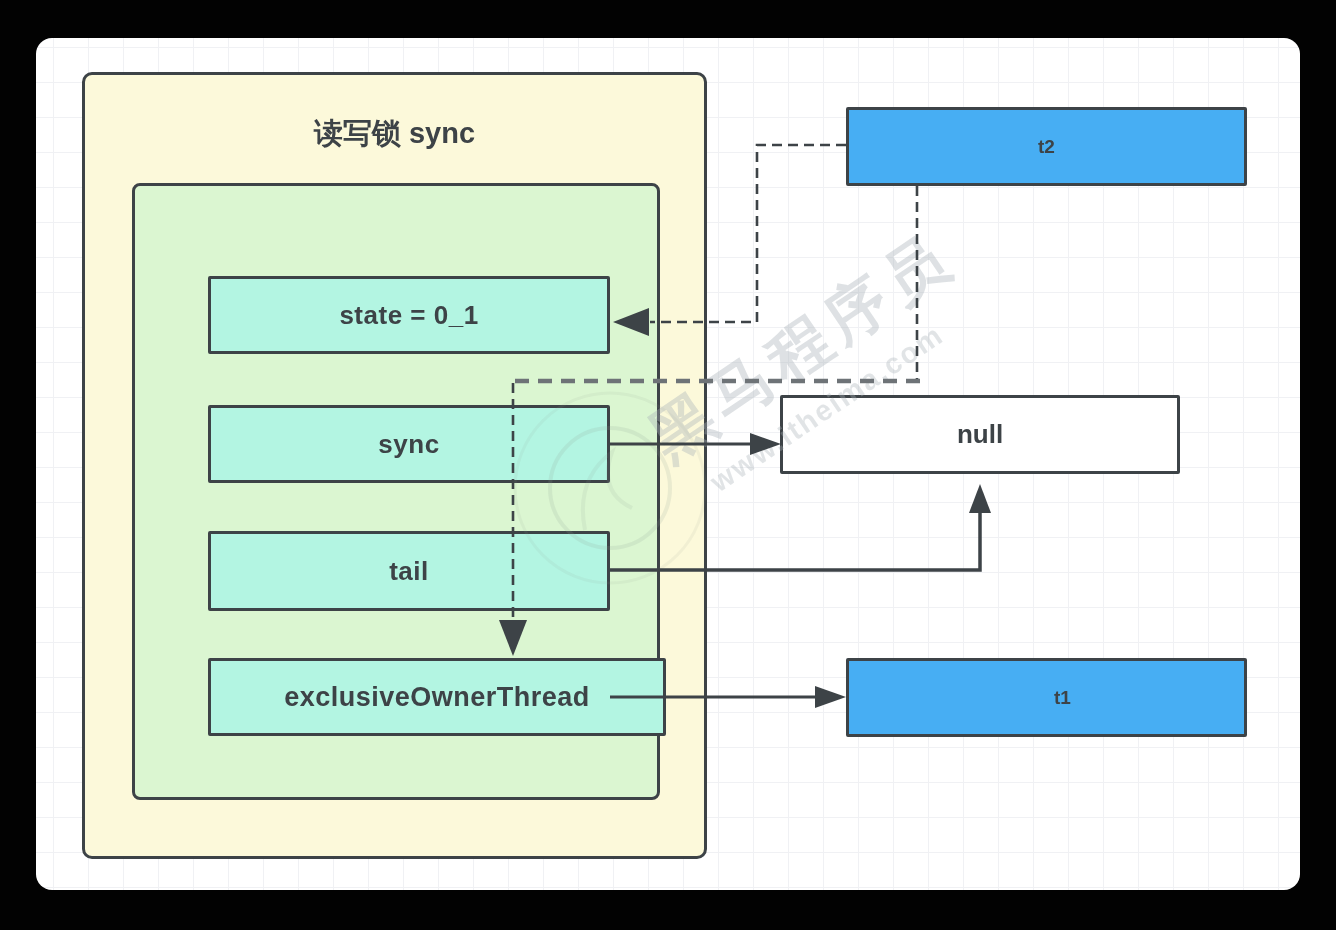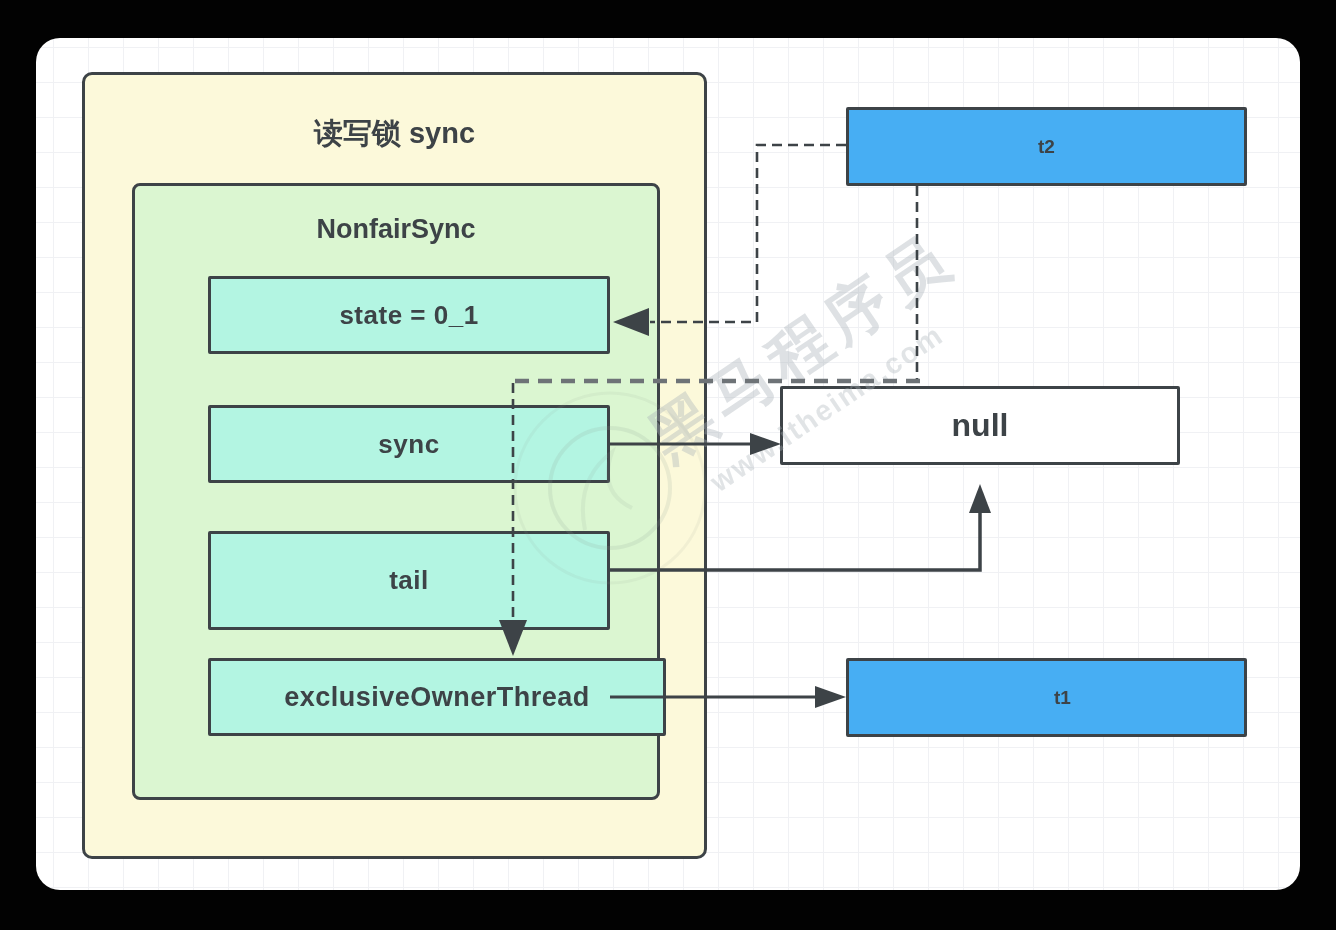--- a/index.html
+++ b/index.html
@@ -9,21 +9,21 @@
   .stage { position:relative; width:1336px; height:930px; background:#020202; }
 
   .canvas {
     position:absolute; left:36px; top:38px; width:1264px; height:852px;
     background-color:#ffffff;
     background-image:
       linear-gradient(to right, #f0f1f4 1px, transparent 1px),
       linear-gradient(to bottom, #f0f1f4 1px, transparent 1px);
     background-size:35px 35px;
     background-position:17px 9px;
-    border-radius:24px;
+    border-radius:16px;
     overflow:hidden;
   }
 
   .box {
     position:absolute;
     border:3px solid #3d4347;
     display:flex; align-items:center; justify-content:center;
     color:#3d4347; font-weight:bold;
   }
   .container-box { border-radius:10px; }
@@ -45,40 +45,39 @@
 </head>
 <body>
 
 <div class="stage">
   <div class="canvas">
 
     <div class="box container-box" style="left:46px; top:34px; width:625px; height:787px; background:#fcf9da;"></div>
     <div class="container-title" style="left:46px; top:76px; width:625px; font-size:29px;">读写锁 sync</div>
 
     <div class="box container-box" style="left:96px; top:145px; width:528px; height:617px; background:#dbf6d1; border-radius:8px;"></div>
-    <div class="container-title" style="left:96px; top:176px; width:528px; font-size:27px;">NonfairSync</div>
 
     <div class="box field-box" style="left:172px; top:238px; width:402px; height:78px; background:#b3f5e2;">
       <span>state = 0_1</span>
     </div>
     <div class="box field-box" style="left:172px; top:367px; width:402px; height:78px; background:#b3f5e2;">
       <span>sync</span>
     </div>
-    <div class="box field-box" style="left:172px; top:493px; width:402px; height:99px; background:#b3f5e2;">
+    <div class="box field-box" style="left:172px; top:493px; width:402px; height:80px; background:#b3f5e2;">
       <span>tail</span>
     </div>
     <div class="box field-box" style="left:172px; top:620px; width:458px; height:78px; background:#b3f5e2; font-size:27px;">
       <span>exclusiveOwnerThread</span>
     </div>
 
     <div class="box node-box" style="left:810px; top:69px; width:401px; height:79px; background:#47aef3;">
       <span>t2</span>
     </div>
 
-    <div class="box node-box" style="left:744px; top:348px; width:400px; height:79px; background:#ffffff; font-size:32px;">
+    <div class="box node-box" style="left:744px; top:357px; width:400px; height:79px; background:#ffffff; font-size:26px;">
       <span>null</span>
     </div>
 
     <div class="box node-box" style="left:810px; top:620px; width:401px; height:79px; background:#47aef3;padding-left:32px;">
       <span>t1</span>
     </div>
   </div>
 
   <div class="watermark">
     <svg width="1336" height="930">

